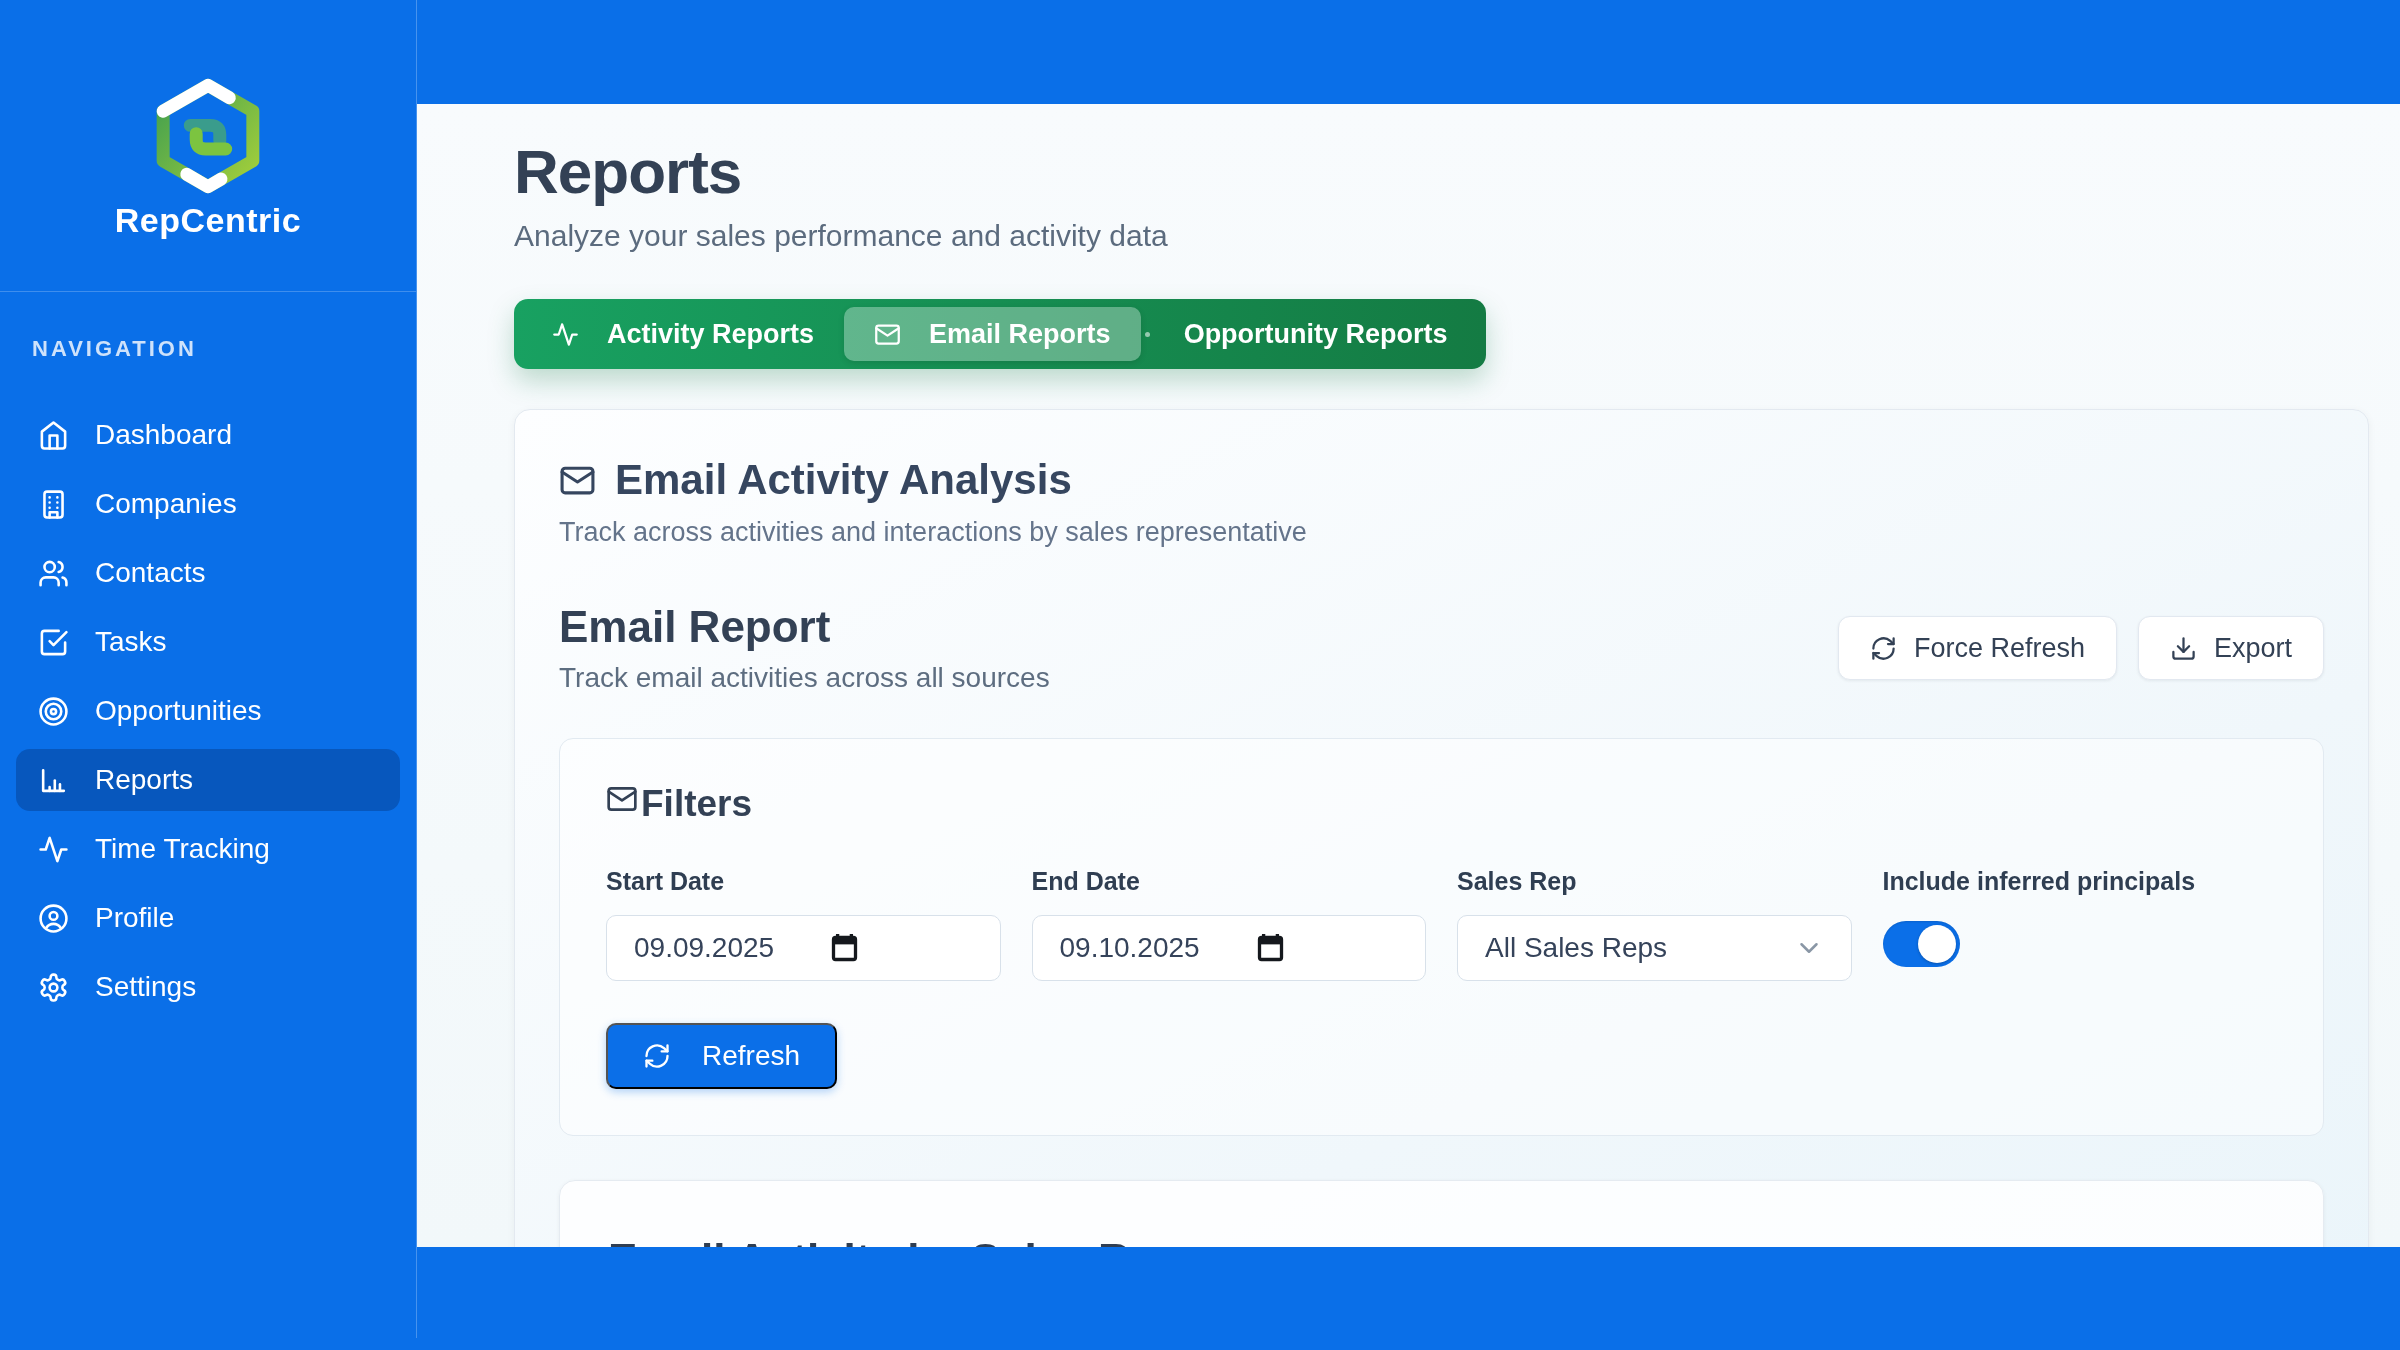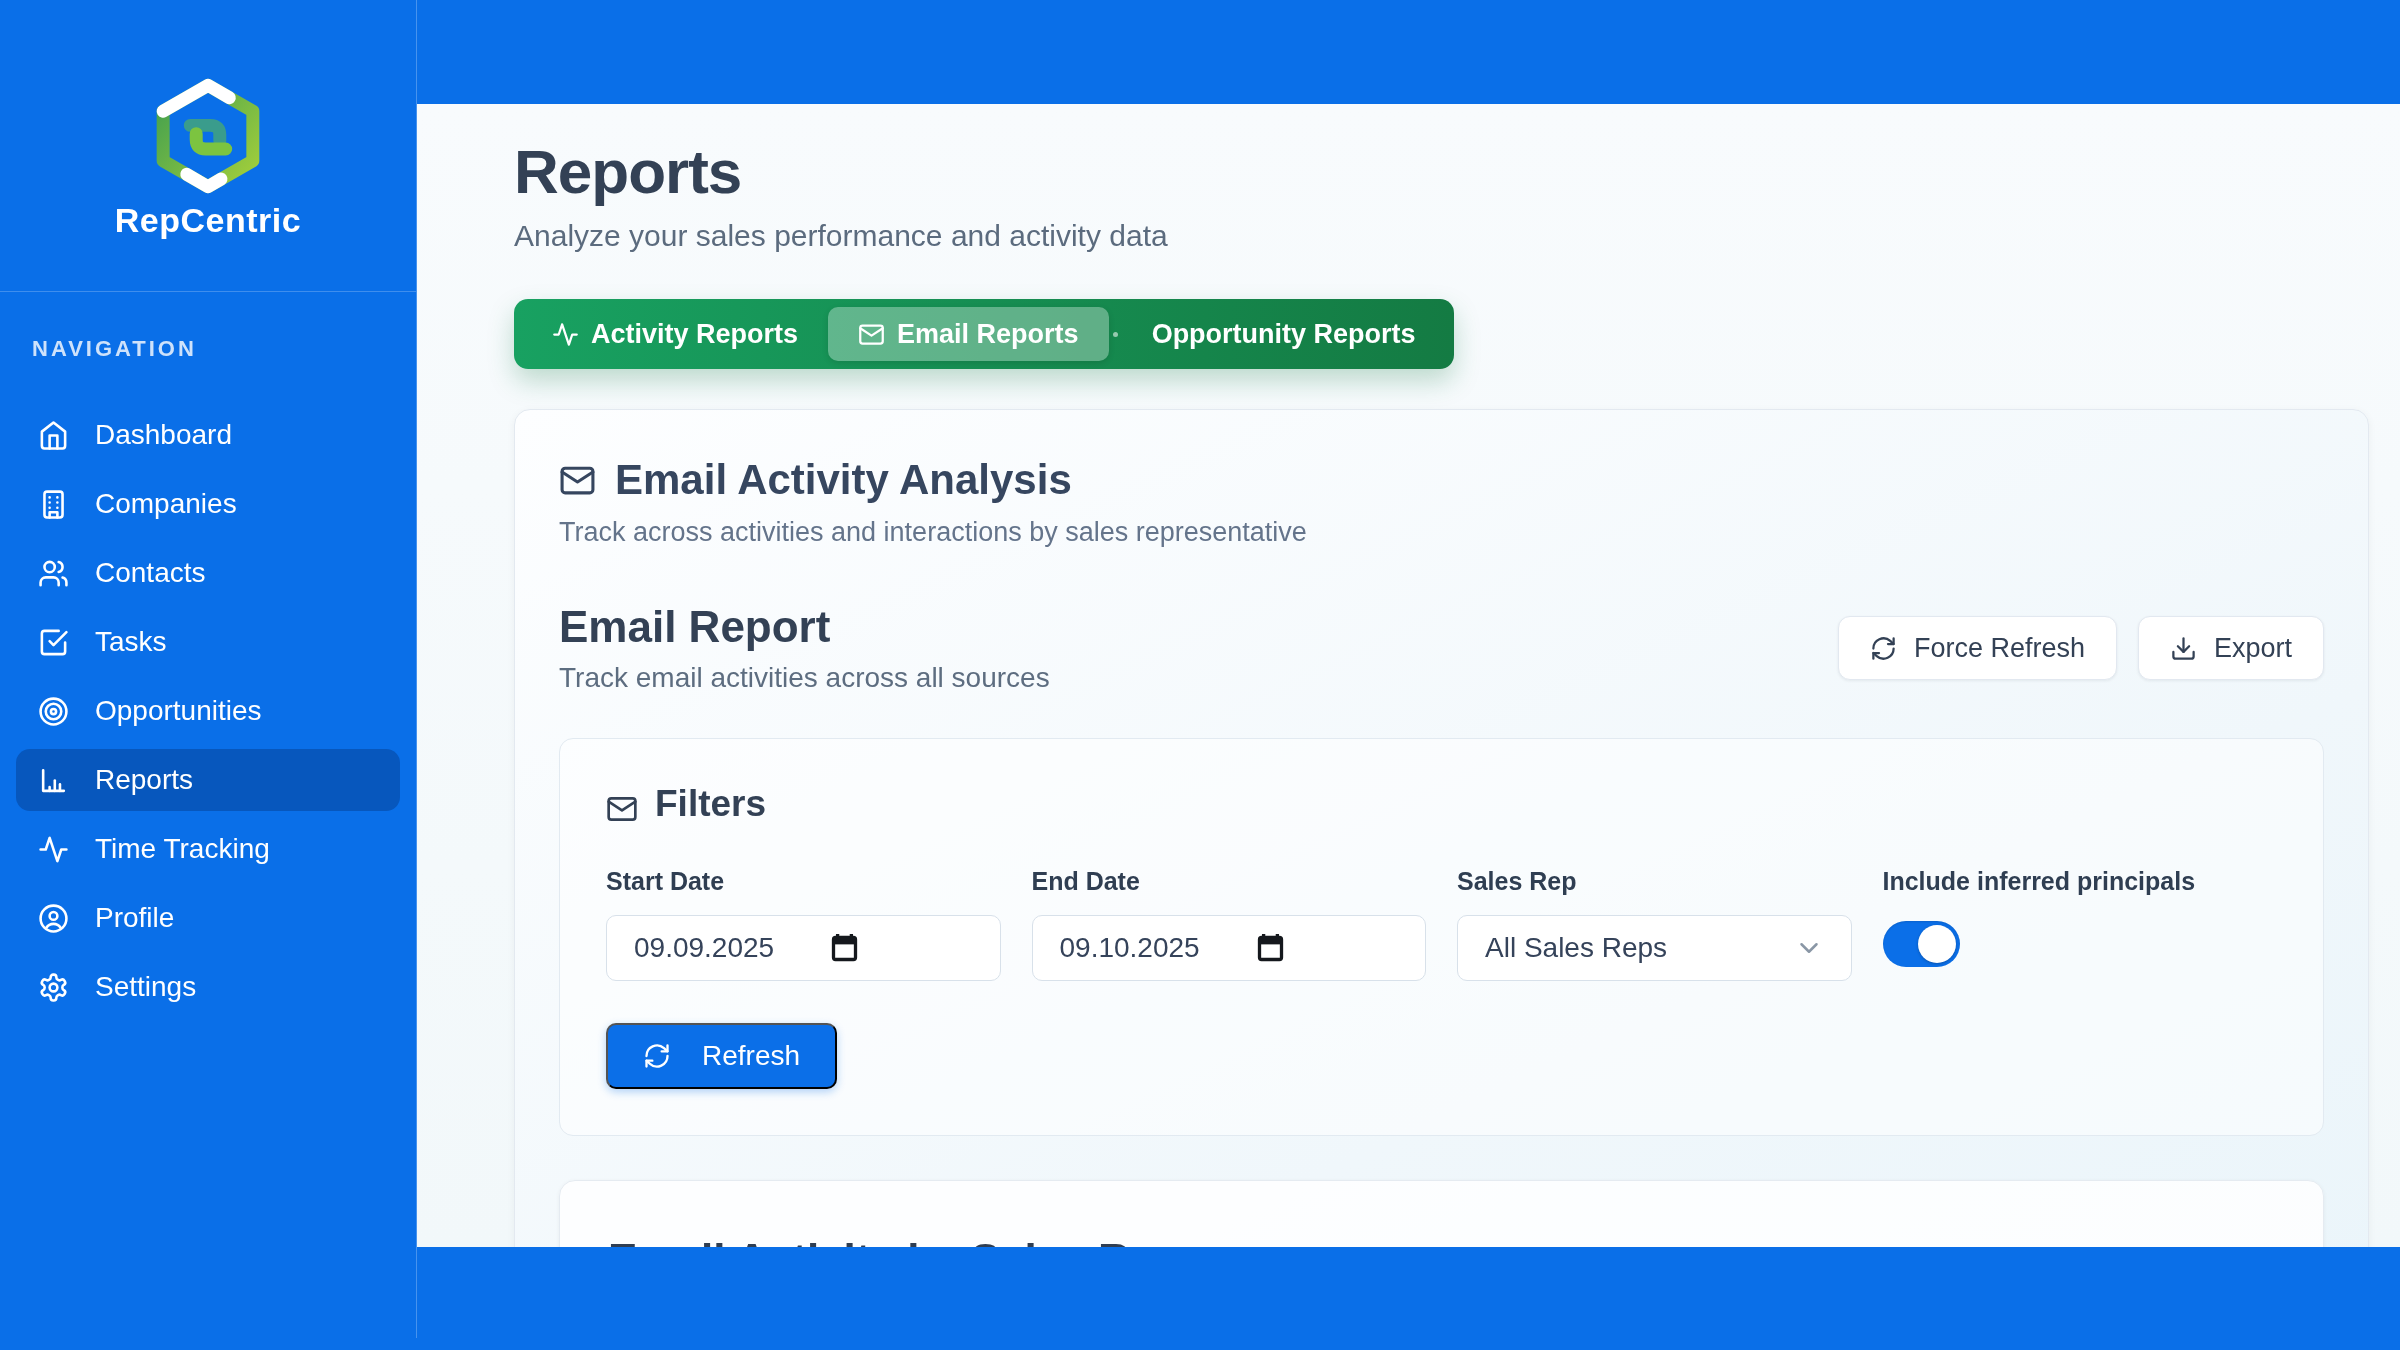--- a/index.html
+++ b/index.html
@@ -25,21 +25,21 @@
   
   .main { position:absolute; left:417px; top:104px; right:0; height:1143px;
           background:linear-gradient(180deg,#f8fbfd 0%,#f2f8fa 100%);
           overflow:hidden; padding:20px 31px 0 97px; }
   .page-title { font-size:62px; font-weight:700; color:#334155; letter-spacing:-1px; margin-top:12px; }
   .page-sub { font-size:30px; color:#5b6b7e; margin-top:12px; }
 
   .tabs { margin-top:46px; display:inline-flex; align-items:center; padding:8px; border-radius:14px;
           background:linear-gradient(90deg,#18a161,#147b43);
           box-shadow:0 12px 26px rgba(18,122,66,.25); }
-  .tab { display:flex; align-items:center; gap:12px; height:54px; padding:0 30px; color:#fff;
+  .tab { display:flex; align-items:center; gap:28px; height:54px; padding:0 30px; color:#fff;
          font-size:27px; font-weight:600; border-radius:10px; cursor:pointer; white-space:nowrap; }
   .tab.active { background:rgba(255,255,255,.32); box-shadow:0 2px 6px rgba(0,0,0,.12); }
   .tab svg { width:27px; height:27px; }
   .tab-dot { width:5px; height:5px; border-radius:50%; background:rgba(255,255,255,.55); margin:0 4px; flex:none; }
 
   .panel { margin-top:40px; border:1px solid #e3e9f0; border-radius:16px;
            background:linear-gradient(155deg,#fdfeff 0%,#f0f7fb 55%,#e8f4fa 100%);
            box-shadow:0 2px 8px rgba(15,23,42,.05); padding:46px 44px 60px; }
   .panel-head { display:flex; align-items:center; gap:19px; }
   .panel-head svg { width:37px; height:37px; }
@@ -50,21 +50,21 @@
   .report-title { font-size:44px; font-weight:700; color:#334155; }
   .report-sub { margin-top:10px; font-size:28px; color:#5d6d80; }
   .btn-group { display:flex; gap:21px; }
   .btn-white { display:flex; align-items:center; gap:17px; height:64px; padding:0 31px; background:#fff;
                border:1px solid #e2e8f0; border-radius:12px; font-size:27px; font-weight:500; color:#334155;
                box-shadow:0 1px 3px rgba(16,24,40,.07); cursor:pointer; }
   .btn-white svg { width:27px; height:27px; }
 
   .filters { margin-top:44px; border:1px solid #e2eaf1; border-radius:14px;
              background:rgba(255,255,255,.5); padding:44px 46px 46px; }
-  .filters-head { display:flex; align-items:flex-end; gap:17px; }
+  .filters-head { display:flex; align-items:flex-start; gap:3px; }
   .filters-head svg { width:32px; height:32px; }
   .filters-title { font-size:37px; font-weight:700; color:#334155; }
   .filter-grid { margin-top:42px; display:grid; grid-template-columns:repeat(4,1fr); gap:31px; }
   .f-label { font-size:25px; font-weight:600; color:#2f3e52; }
   .field { margin-top:19px; height:66px; background:#fff; border:1px solid #d8e1ea; border-radius:10px;
            display:flex; align-items:center; padding:0 27px; font-size:28px; color:#35435a; cursor:pointer; }
   .field .cal { margin-left:54px; width:33px; height:33px; }
   .select-field { justify-content:space-between; }
   .select-field svg { width:30px; height:30px; }
   .toggle { margin-top:25px; width:77px; height:46px; border-radius:23px; background:#0b6fe8;

